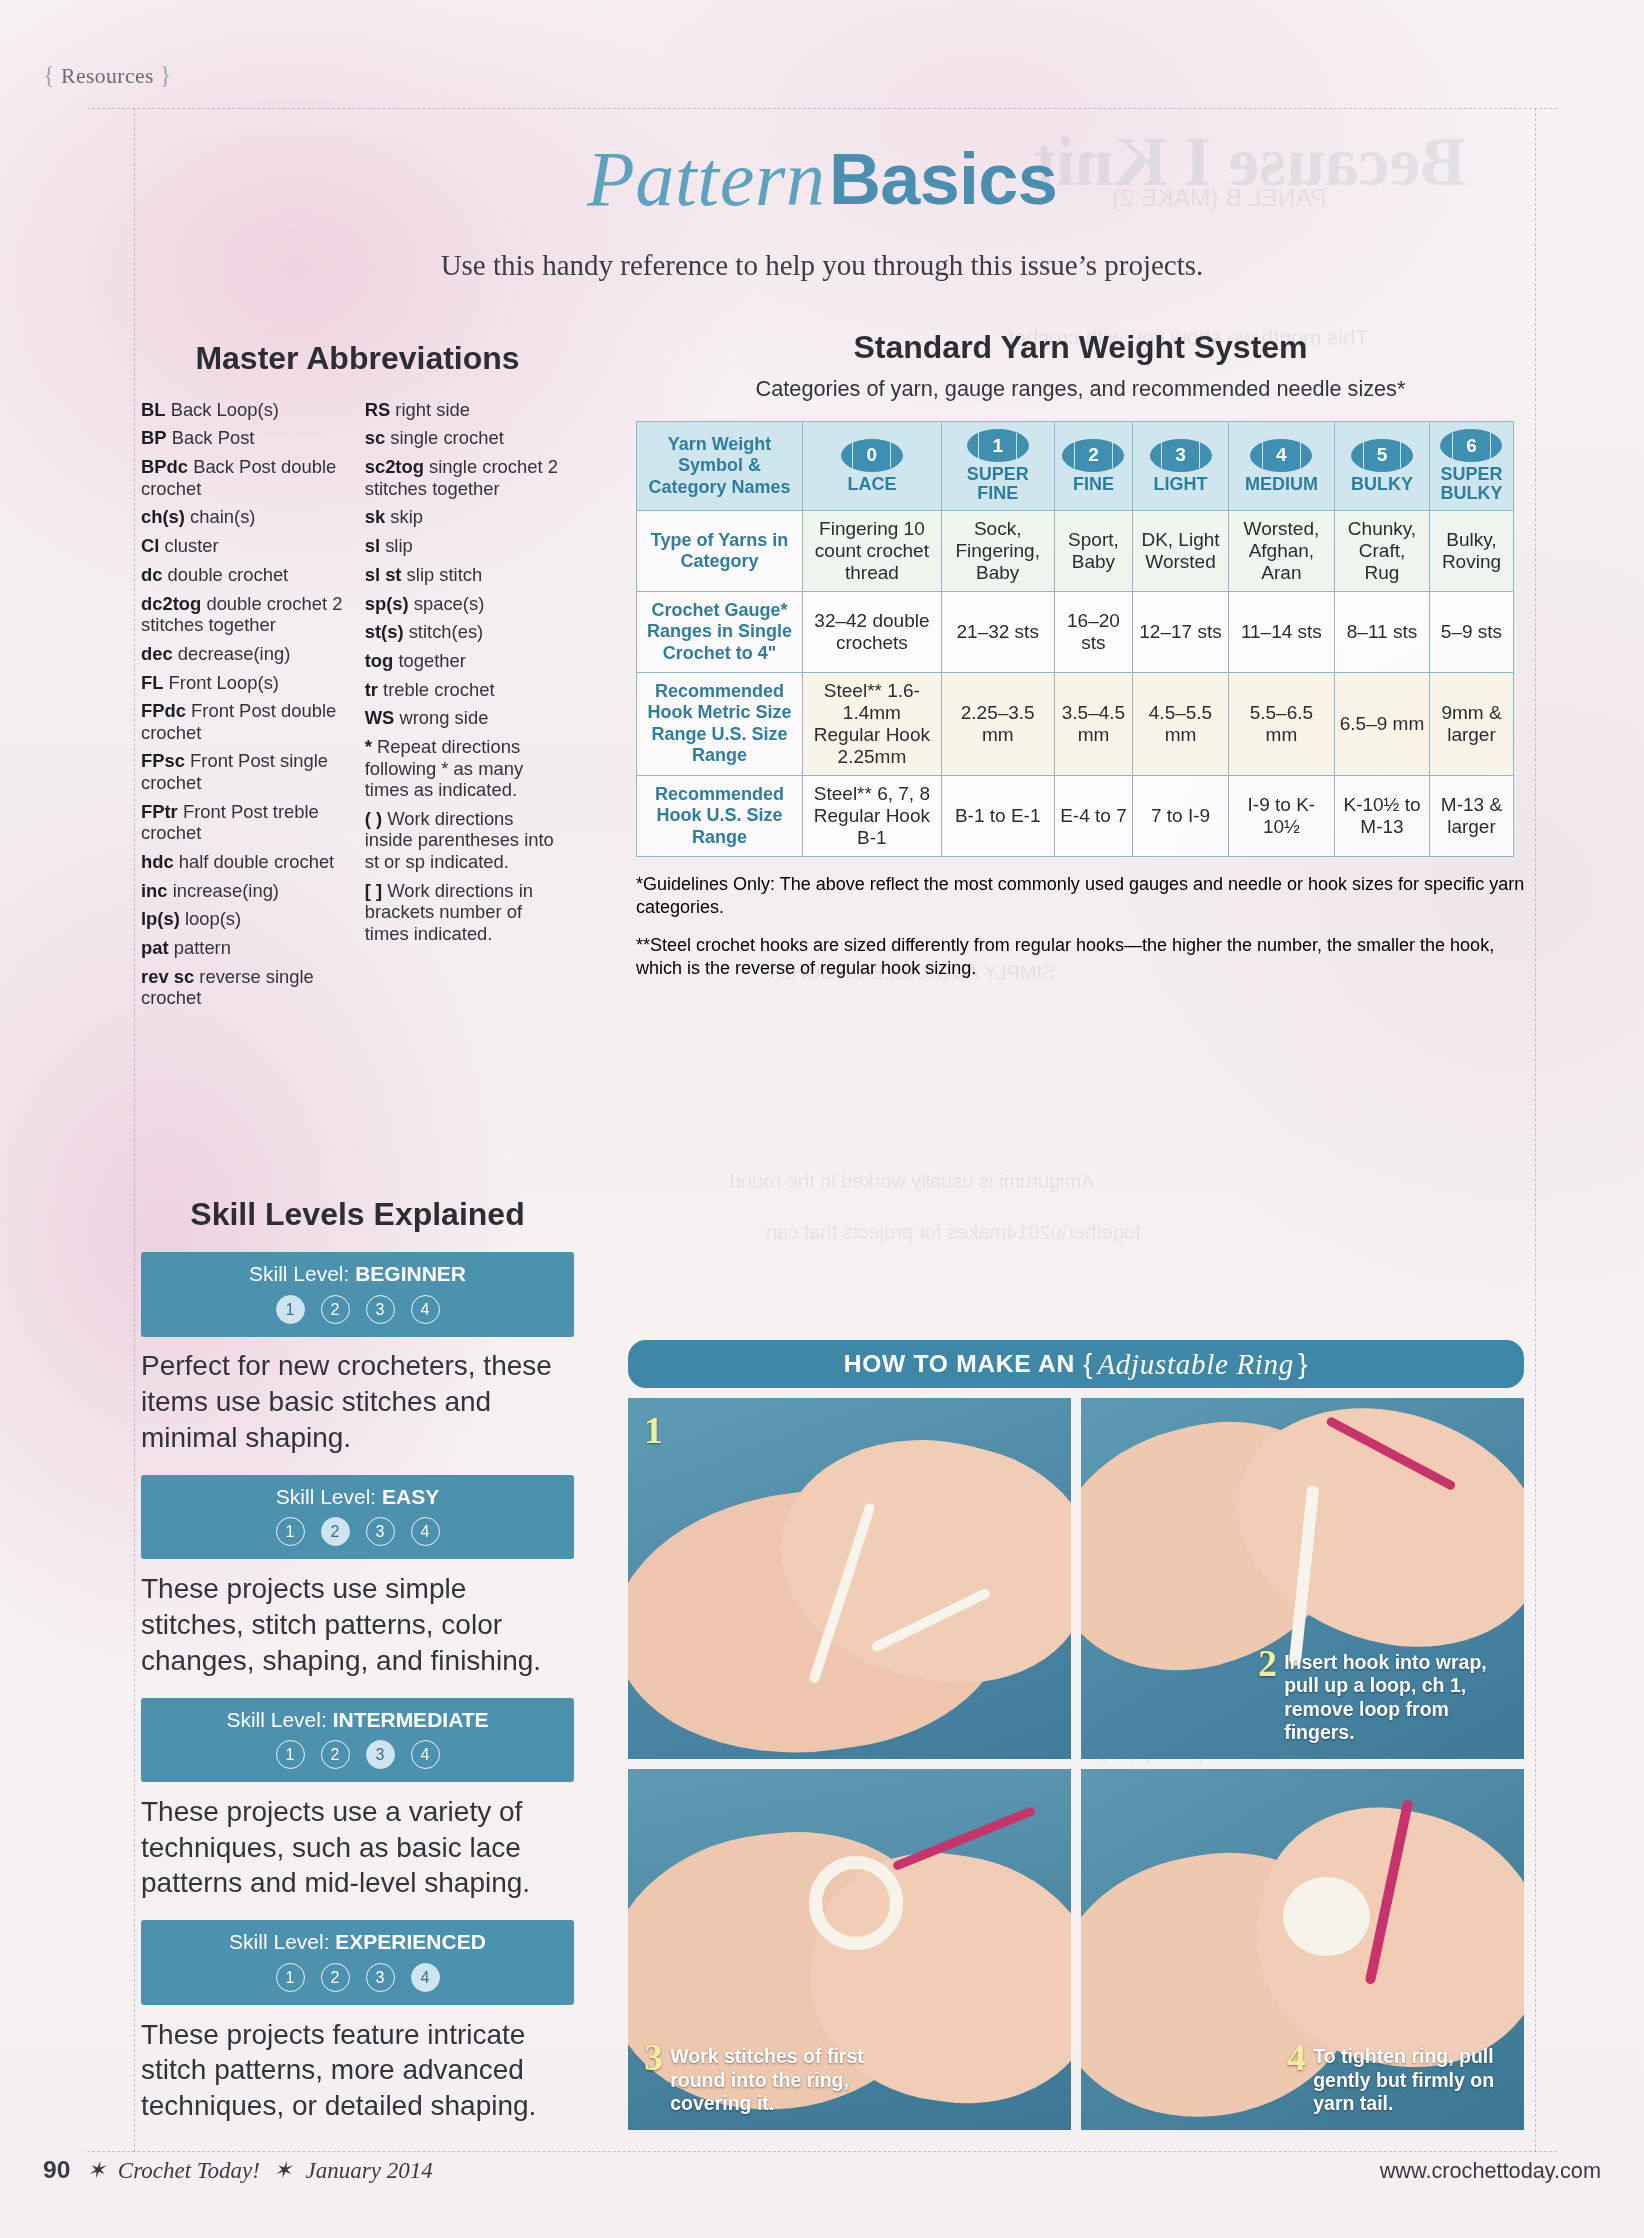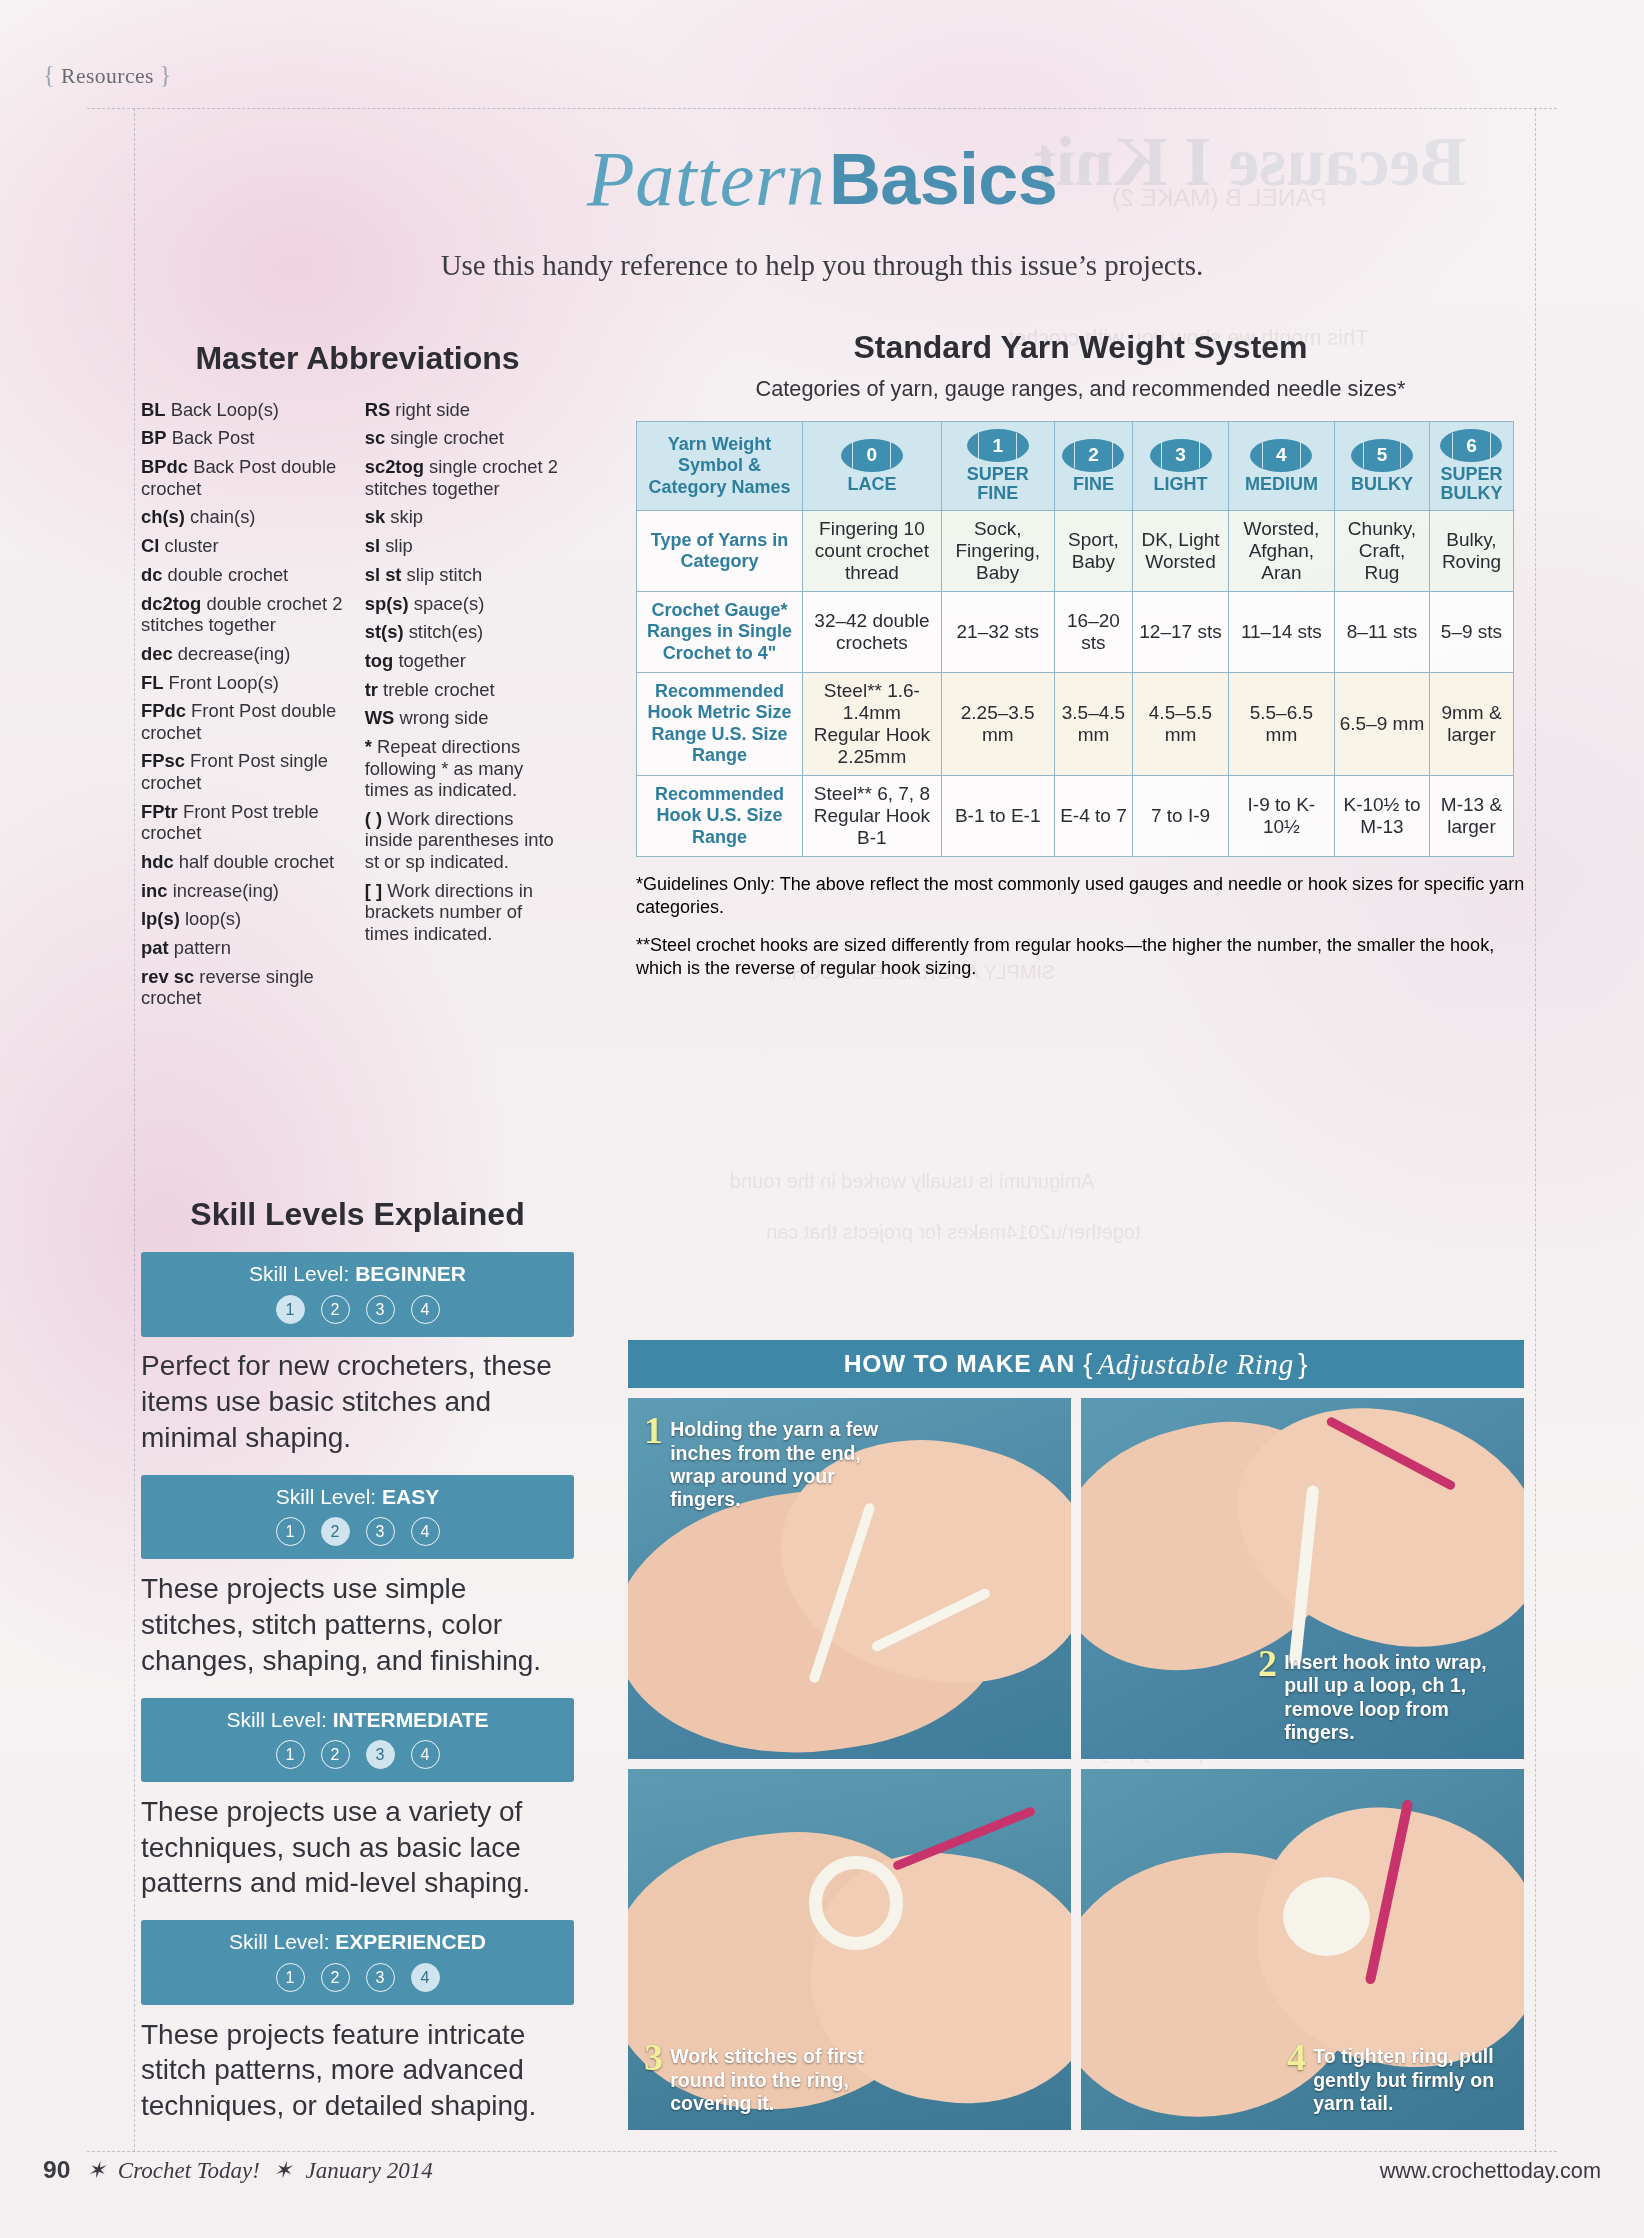--- a/index.html
+++ b/index.html
@@ -125,21 +125,21 @@
   .rowC td { background:rgba(247,244,222,0.6); }
   .rowD td { background:rgba(255,255,255,0.5); }
 
   .foot-note { font-size:18px; color:#000000; line-height:1.25; margin-top:16px; }
 
   
   .howto { position:absolute; left:628px; top:1340px; width:896px; }
   .banner {
     position:relative; background:#3f87a6; color:#fff; height:48px;
     display:flex; align-items:center; justify-content:center;
-    font-size:24.6px; font-weight:bold; letter-spacing:0.7px;
+    font-size:24.6px; font-weight:bold; letter-spacing:0.7px;border-radius:18px;
   }
   .banner::after {
     content:""; position:absolute; right:0px; top:0; border-left:19px solid #fff0;
   }
   .banner .script {
     font-family:"Liberation Serif", serif; font-style:italic;
     font-weight:normal; font-size:29px; margin:0 4.3px;text-align:center;
   }
   .banner .brace { font-size:27.5px; font-weight:normal; }
   .photos { display:grid; grid-template-columns:1fr 1fr; gap:10px; margin-top:10px; }
@@ -393,21 +393,20 @@
   <div class="photos">
 
     <div class="photo">
       <div style="position:absolute;inset:0;background:linear-gradient(160deg,#5f9cb4,#4a86a3 60%,#3f7c99);"></div>
       <div class="hand" style="left:-14.4px; top:94px; width:390px; height:260px; background:#edc6ad; border-radius:50% 40% 45% 55%; transform:rotate(-8deg);"></div>
       <div class="hand" style="left:152px; top:43px; width:311px; height:238px; background:#f0cdb4; border-radius:55% 45% 50% 50%; transform:rotate(14deg);"></div>
       <div style="position:absolute;left:209px;top:101px;width:10px;height:188px;background:#f7f4ec;transform:rotate(18deg);border-radius:5px;"></div>
       <div style="position:absolute;left:238px;top:217px;width:130px;height:10px;background:#f7f4ec;transform:rotate(-26deg);border-radius:5px;"></div>
       <div class="cap" style="left:16px; top:16px; width:238px;">
         <span class="num">1</span>
-        <span class="txt">Holding the yarn a few inches from the end, wrap around your fingers.</span>
       </div>
     </div>
 
     <div class="photo">
       <div style="position:absolute;inset:0;background:linear-gradient(150deg,#5d9ab2,#4a86a3 55%,#3d7a97);"></div>
       <div class="hand" style="left:-29px; top:29px; width:303px; height:238px; background:#eec8af; border-radius:50% 45% 55% 45%; transform:rotate(-14deg);"></div>
       <div class="hand" style="right:-21.7px; top:14.4px; width:311px; height:231px; background:#f0cdb4; border-radius:45% 55% 45% 55%; transform:rotate(10deg);"></div>
       <div style="position:absolute;left:238px;top:51px;width:144px;height:8.7px;background:#c8336b;transform:rotate(28deg);border-radius:4.3px;"></div>
       <div style="position:absolute;left:217px;top:87px;width:11.6px;height:181px;background:#f7f4ec;transform:rotate(6deg);border-radius:5.8px;"></div>
       <div class="cap" style="right:13px; bottom:14.4px; width:253px;">

